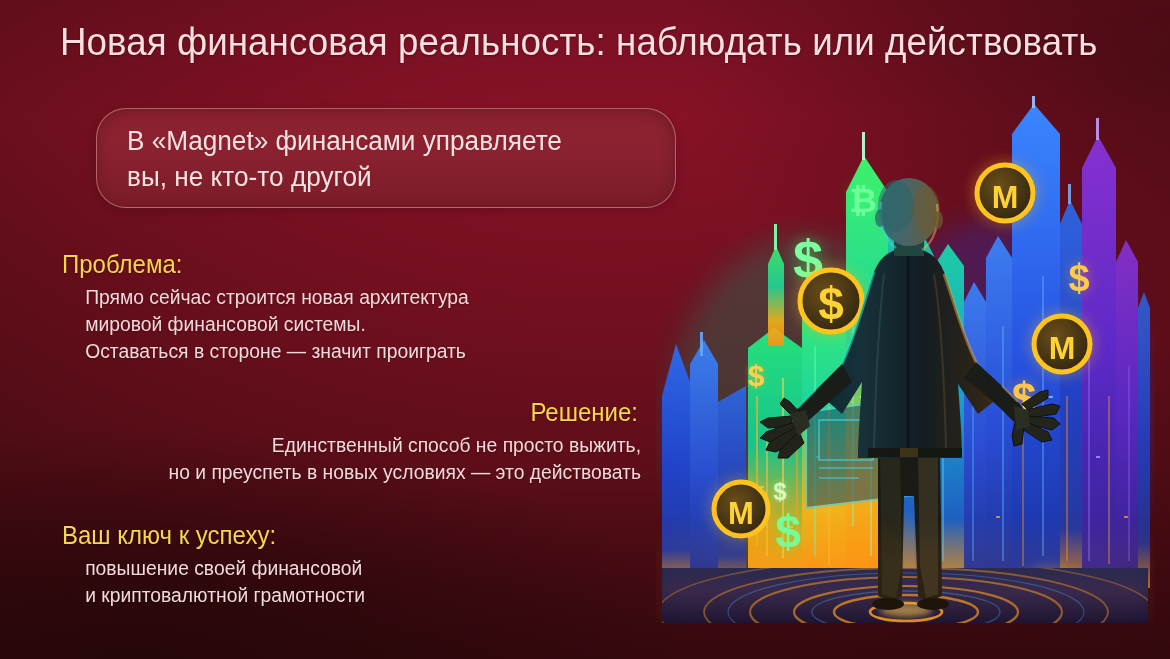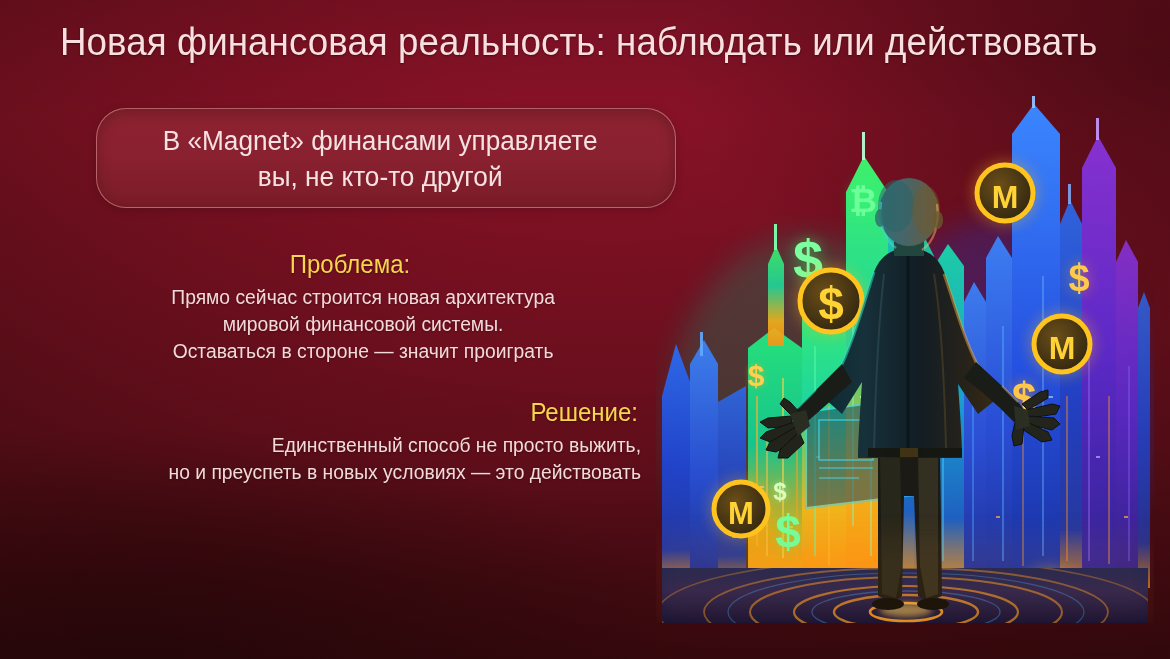--- a/index.html
+++ b/index.html
@@ -50,21 +50,20 @@
     left: 96px;
     top: 108px;
     width: 580px;
     height: 100px;
     box-sizing: border-box;
     border-radius: 30px;
     background: linear-gradient(180deg, #8d2230 0%, #8a2130 45%, #7b1c28 100%);
     border: 1.5px solid rgba(255,190,190,0.42);
     box-shadow: 0 3px 14px rgba(0,0,0,0.22) inset, 0 2px 10px rgba(0,0,0,0.18);
     padding: 14px 26px 0 30px;
-    text-align: center;
   }
   .callout-text {
     font-size: 27px;
     line-height: 36px;
     color: #f7e2e2;
     font-family: "Liberation Sans Narrow", "Liberation Sans", "DejaVu Sans", sans-serif;
     transform: scaleX(0.97);
     transform-origin: left top;
   }
 
@@ -85,21 +84,21 @@
     font-size: 20px;
     line-height: 27px;
     color: #f3dada;
     font-family: "Liberation Sans Narrow", "Liberation Sans", "DejaVu Sans", sans-serif;
     transform: scaleX(0.965);
     transform-origin: left top;
     text-shadow: 0 1px 2px rgba(0,0,0,0.30);
   }
   .block-lines div { white-space: nowrap; }
 
-  #block-problem  { top: 248px; text-align: center; }
+  #block-problem  { top: 248px; }
   #block-solution { top: 396px; text-align: right; }
   #block-key      { top: 519px; }
 
   
   .art {
     position: absolute;
     left: 656px;
     top: 96px;
     width: 498px;
     height: 527px;
@@ -130,20 +129,27 @@
   </div>
 
   <div class="block" id="block-solution">
     <div class="block-heading">Решение:</div>
     <div class="block-lines">
       <div>Единственный способ не просто выжить,</div>
       <div>но и преуспеть в новых условиях — это действовать</div>
     </div>
   </div>
 
+  <div class="block" id="block-key">
+    <div class="block-heading">Ваш ключ к успеху:</div>
+    <div class="block-lines">
+      <div>повышение своей финансовой</div>
+      <div>и криптовалютной грамотности</div>
+    </div>
+  </div>
 
   <div class="art">
     <svg viewBox="0 0 498 527" preserveAspectRatio="none" aria-hidden="true">
       <defs>
         <linearGradient id="gGreen" x1="0" y1="0" x2="0" y2="1">
           <stop offset="0%" stop-color="#27e07a"></stop>
           <stop offset="45%" stop-color="#16c48d"></stop>
           <stop offset="78%" stop-color="#e2a617"></stop>
           <stop offset="100%" stop-color="#ff9c16"></stop>
         </linearGradient>

